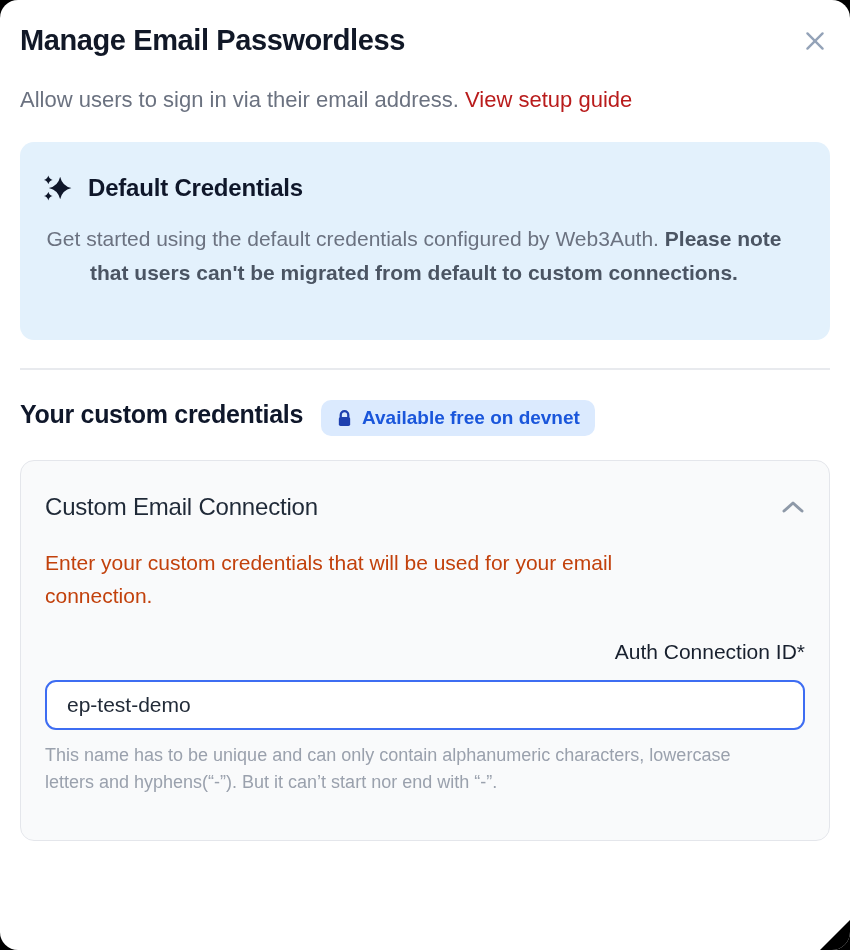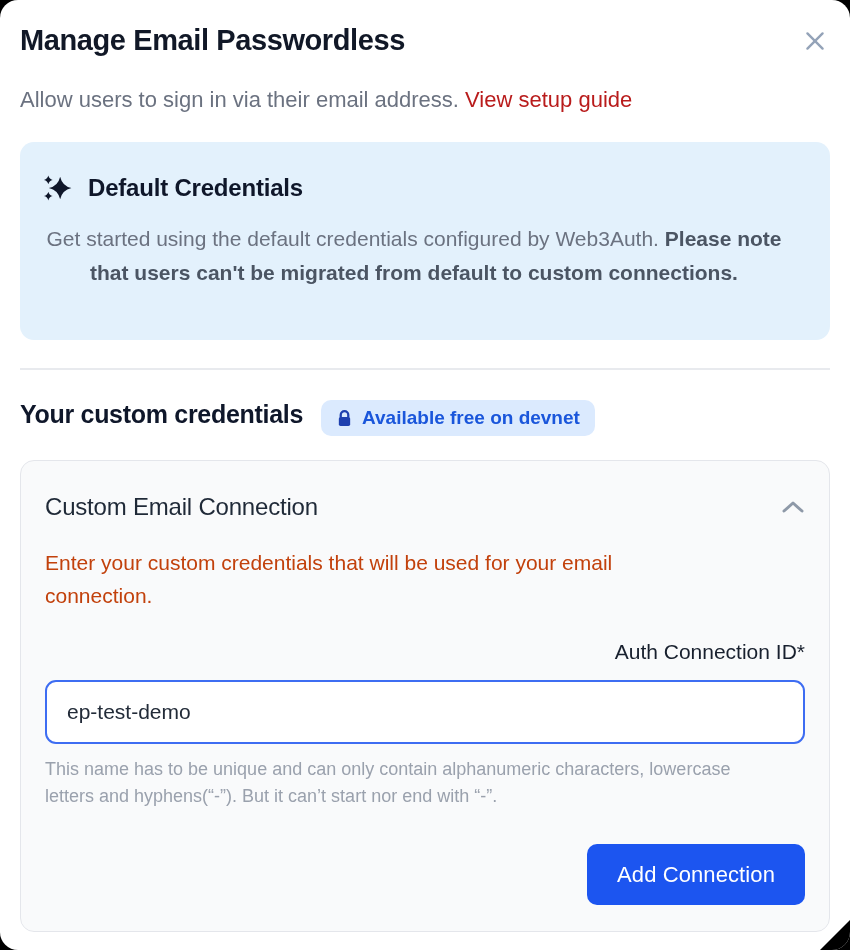--- a/index.html
+++ b/index.html
@@ -27,21 +27,21 @@
   .section-title{font-size:25px;font-weight:700;color:#0f172a;letter-spacing:-0.3px;}
   .badge{display:inline-flex;align-items:center;gap:9px;background:#dbeafe;border-radius:10px;
          padding:7px 15px;font-size:19px;font-weight:600;color:#1a56db;}
   
   .card{margin-top:24px;background:#f9fafb;border:1px solid #e4e6eb;border-radius:14px;
         padding:32px 24px 26px 24px;box-sizing:border-box;}
   .card-head{display:flex;align-items:center;justify-content:space-between;cursor:pointer;}
   .card-title{font-size:24px;font-weight:500;color:#1f2937;letter-spacing:-0.2px;}
   .card-desc{margin-top:26px;font-size:21px;color:#c2410c;line-height:1.55;max-width:660px;}
   .field-label{margin-top:28px;font-size:21px;font-weight:500;color:#18202e;text-align:right;}
-  .field-input{display:block;margin-top:16px;width:100%;box-sizing:border-box;height:64px;
+  .field-input{display:block;margin-top:16px;width:100%;box-sizing:border-box;height:50px;
         background:#ffffff;border:2px solid #3e6df2;border-radius:11px;padding:0 20px;
         font-size:21px;color:#222b38;font-family:inherit;outline:none;}
   .helper{margin-top:12px;font-size:18px;color:#9aa1ad;line-height:1.5;max-width:700px;}
   .btn-row{display:flex;justify-content:flex-end;margin-top:34px;}
   .primary-btn{background:#1c55f0;color:#ffffff;border:none;border-radius:10px;cursor:pointer;
         font-size:22px;font-weight:500;padding:0 30px;height:61px;font-family:inherit;letter-spacing:0.1px;}
   
   .cursor{position:absolute;right:0;bottom:0;width:0;height:0;
         border-left:30px solid transparent;border-bottom:30px solid #000;}
   .icon{display:inline-block;line-height:0;}
@@ -106,19 +106,16 @@
         </svg>
       </span>
     </div>
 
     <p class="card-desc">Enter your custom credentials that will be used for your email connection.</p>
 
     <div class="field-label">Auth Connection ID*</div>
     <input class="field-input" type="text" value="ep-test-demo" style="">
     <p class="helper">This name has to be unique and can only contain alphanumeric characters, lowercase letters and hyphens(“-”). But it can’t start nor end with “-”.</p>
 
-    <div class="btn-row">
-      <button class="primary-btn">Add Connection</button>
-    </div>
   </div>
 
   <div class="cursor"></div>
 </div>
 
 </body></html>

